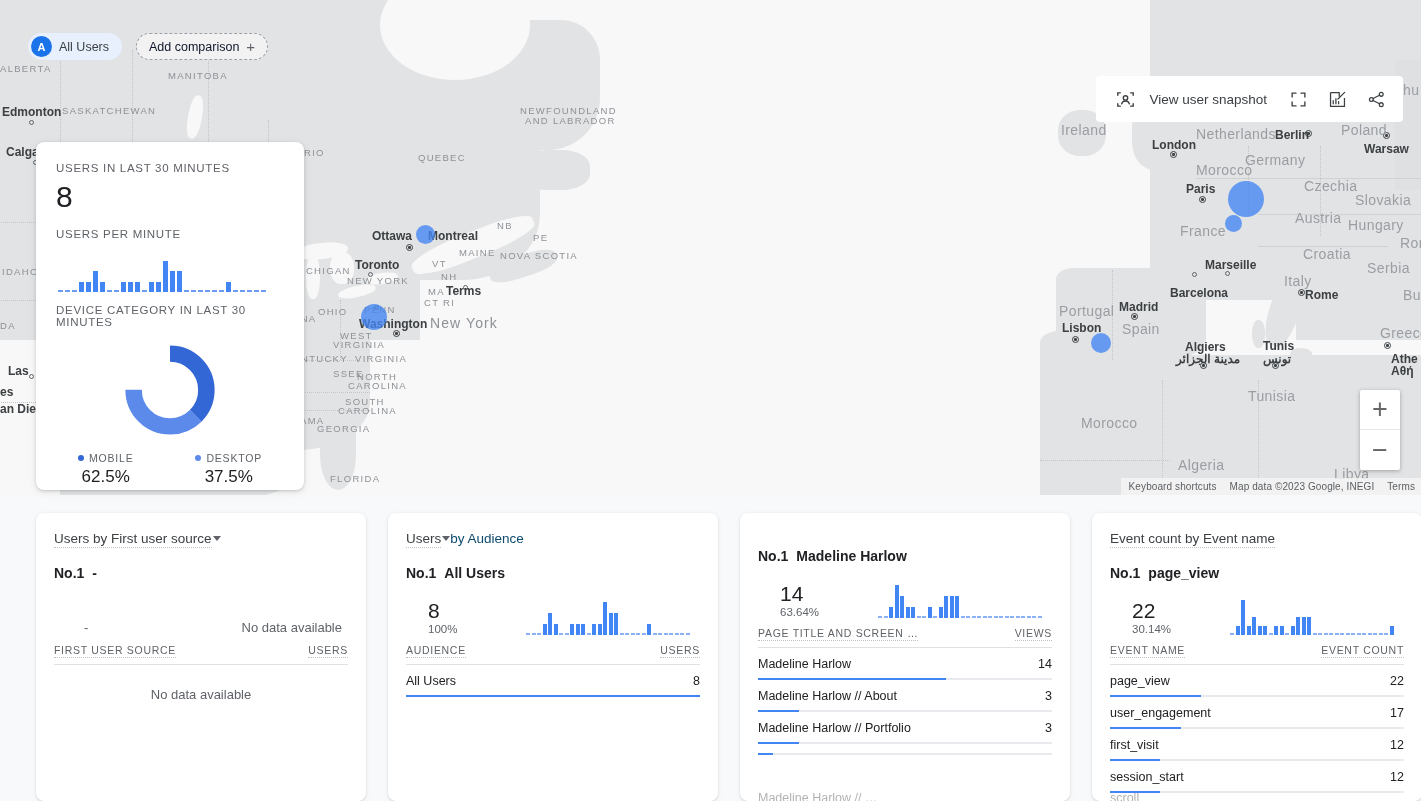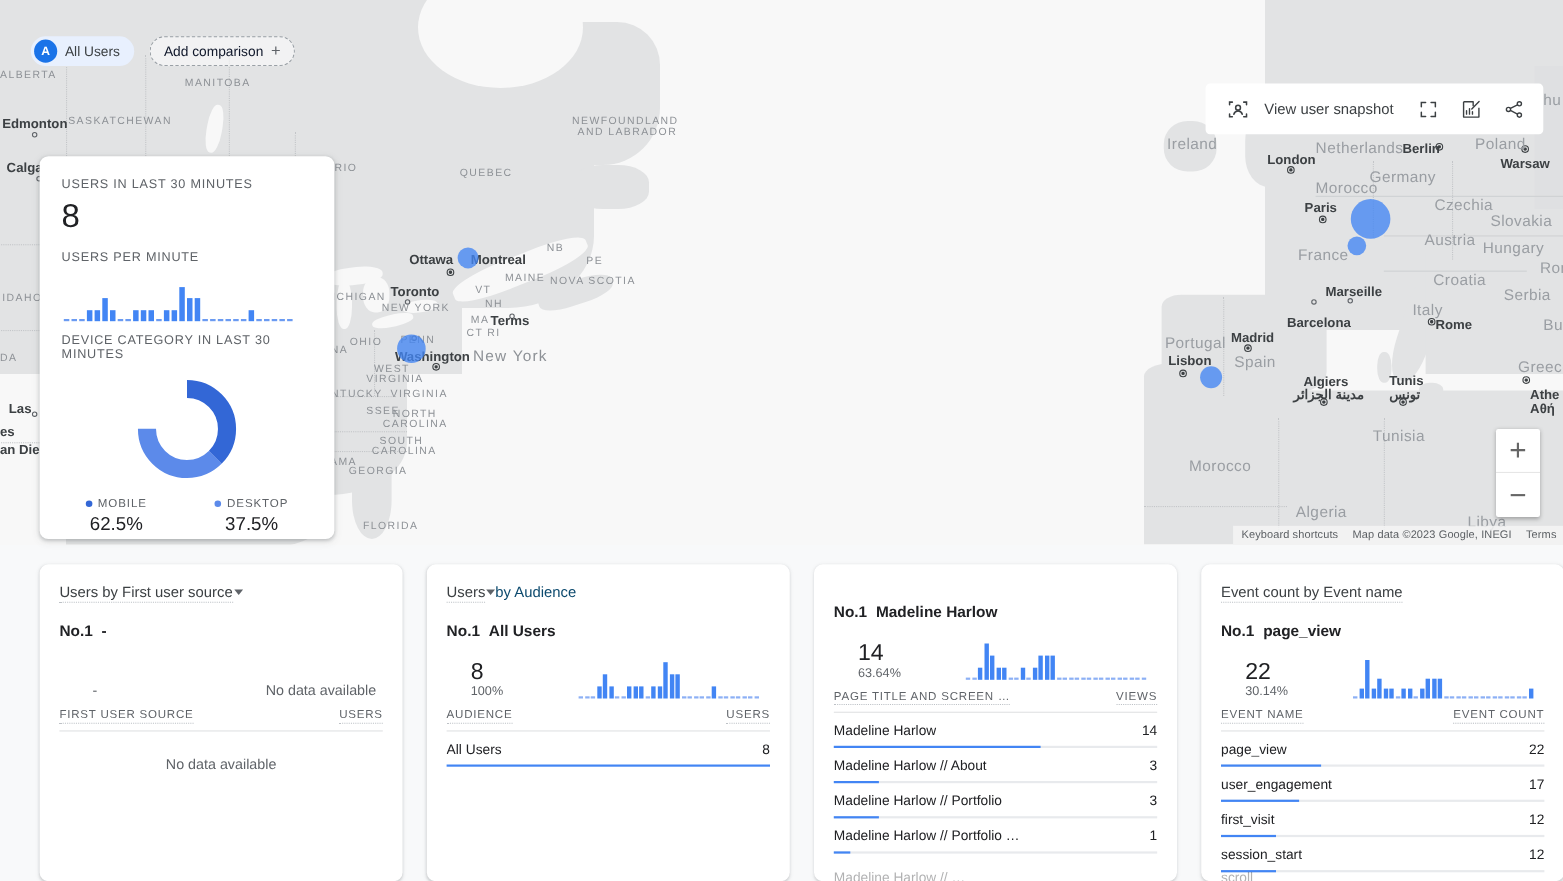--- a/index.html
+++ b/index.html
@@ -697,24 +697,20 @@
           <div class="tbl-row">
             <div class="tbl-row-inner">
               <span class="tbl-dim">Madeline Harlow // Portfolio</span>
               <span class="tbl-val">3</span>
             </div>
             <div class="tbl-bar-track">
               <div class="tbl-bar-fill" style="width: 14%;"></div>
             </div>
           </div>
           <div class="tbl-row">
-            <div class="tbl-row-inner">
-              <span class="tbl-dim">Madeline Harlow // Portfolio …</span>
-              <span class="tbl-val">1</span>
-            </div>
             <div class="tbl-bar-track">
               <div class="tbl-bar-fill" style="width: 5%;"></div>
             </div>
           </div>
         </div>
         <div class="fade-row">
           <div class="txt">Madeline Harlow // …</div>
         </div>
       </div>
       <div class="card">

